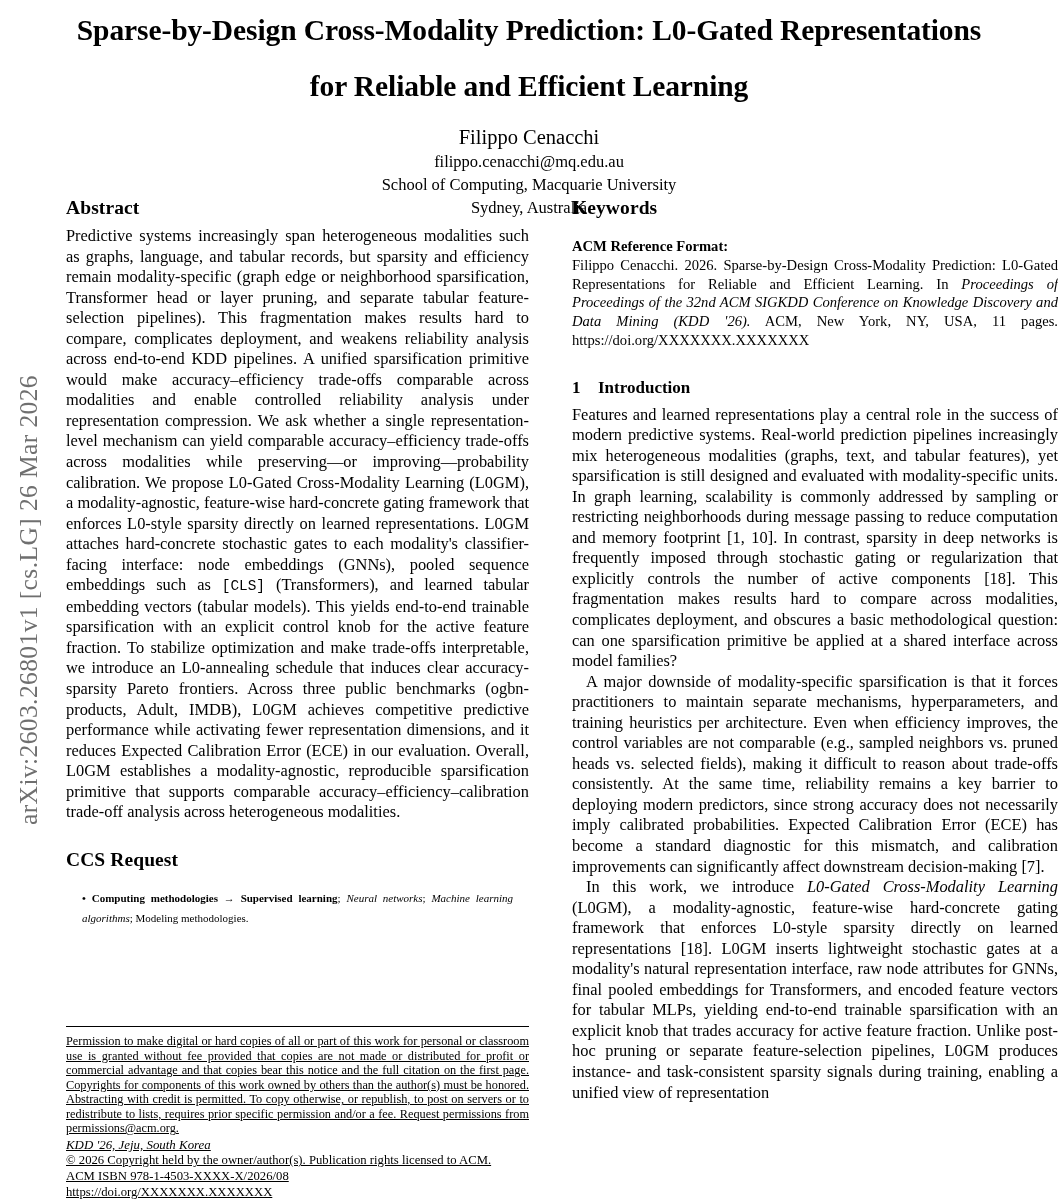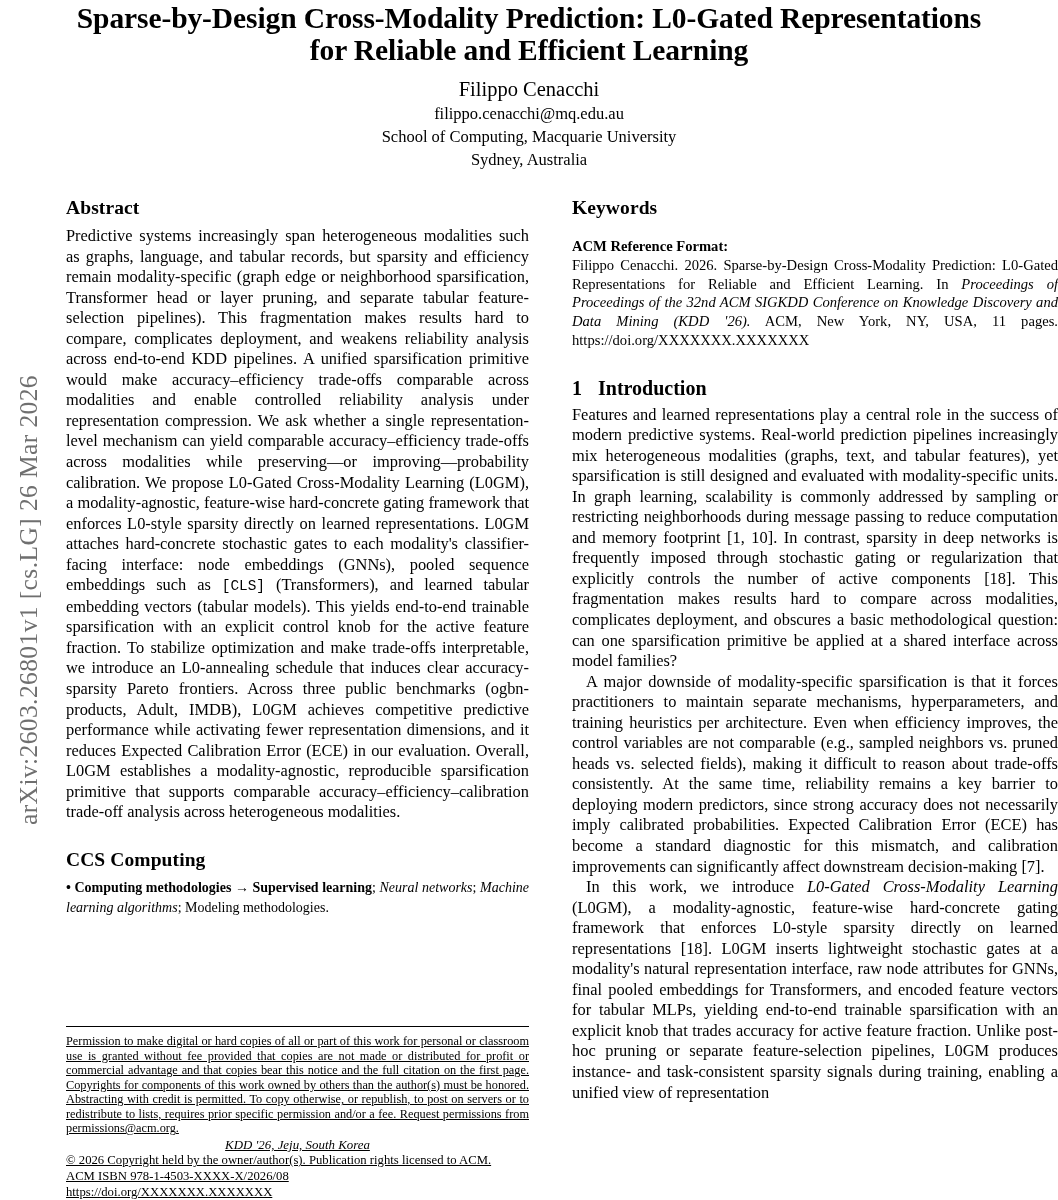--- a/index.html
+++ b/index.html
@@ -51,21 +51,21 @@
   #title-block {
     position: absolute;
     left: 66px;
     top: 0px;
     width: 926px;
     text-align: center;
   }
   #paper-title {
     font-size: 29.5px;
     font-weight: bold;
-    line-height: 32px;
+    line-height: 56px;
     letter-spacing: -0.1px;
     margin: 0;
     padding-top: 2px;
   }
   #author-name {
     font-size: 20.5px;
     line-height: 26px;
     margin-top: 10px;
   }
   .author-line {
@@ -90,21 +90,21 @@
   }
 
   h2.sec-head {
     font-size: 19.5px;
     font-weight: bold;
     margin: 0 0 6px 0;
     line-height: 24px;
     letter-spacing: 0.1px;
   }
   h2.num-head {
-    font-size: 20px;
+    font-size: 17px;
     font-weight: bold;
     margin: 0 0 5px 0;
     line-height: 24px;
   }
   h2.num-head .secnum {
     display: inline-block;
     width: 26px;
   }
 
   p.body {
@@ -148,24 +148,24 @@
     line-height: 18.7px;
     text-align: justify;
     margin: 0;
   }
 
   #intro-head { margin-top: 26px; }
 
   
   #ccs-head { margin-top: 25px; }
   #ccs-body {
-    font-size: 14px;
+    font-size: 11px;
     line-height: 20.6px;
     text-align: justify;
-    margin: 0;
+    margin: 16px;
   }
 
   
   #copyright-block {
     position: absolute;
     left: 66px;
     top: 1026px;
     width: 463px;
     text-decoration: underline;
   }
@@ -183,21 +183,20 @@
   }
   .cr-line {
     font-size: 12.7px;
     line-height: 15.9px;
   }
   #venue-line {
     font-style: italic;
     font-size: 12.9px;
     line-height: 16.5px;
     margin-top: 1px;
-    text-align: center;
   }
 </style>
 </head>
 <body>
 
 <div id="arxiv-stamp">
   <div class="stamp-text">arXiv:2603.26801v1  [cs.LG]  26 Mar 2026</div>
 </div>
 
 <div id="page">
@@ -208,21 +207,21 @@
     <div class="author-line">filippo.cenacchi@mq.edu.au</div>
     <div class="author-line">School of Computing, Macquarie University</div>
     <div class="author-line">Sydney, Australia</div>
   </div>
 
   <div id="col-left">
 
     <h2 class="sec-head">Abstract</h2>
     <p class="body"><span>Predictive systems increasingly span heterogeneous modalities such as graphs, language, and tabular records, but sparsity and efficiency remain modality-specific (graph edge or neighborhood sparsification, Transformer head or layer pruning, and separate tabular feature-selection pipelines). This fragmentation makes results hard to compare, complicates deployment, and weakens reliability analysis across end-to-end KDD pipelines. A unified sparsification primitive would make accuracy–efficiency trade-offs comparable across modalities and enable controlled reliability analysis under representation compression. We ask whether a single representation-level mechanism can yield comparable accuracy–efficiency trade-offs across modalities while preserving—or improving—probability calibration. We propose L0-Gated Cross-Modality Learning (L0GM), a modality-agnostic, feature-wise hard-concrete gating framework that enforces L0-style sparsity directly on learned representations. L0GM attaches hard-concrete stochastic gates to each modality's classifier-facing interface: node embeddings (GNNs), pooled sequence embeddings such as </span><span class="mono">[CLS]</span><span> (Transformers), and learned tabular embedding vectors (tabular models). This yields end-to-end trainable sparsification with an explicit control knob for the active feature fraction. To stabilize optimization and make trade-offs interpretable, we introduce an L0-annealing schedule that induces clear accuracy-sparsity Pareto frontiers. Across three public benchmarks (ogbn-products, Adult, IMDB), L0GM achieves competitive predictive performance while activating fewer representation dimensions, and it reduces Expected Calibration Error (ECE) in our evaluation. Overall, L0GM establishes a modality-agnostic, reproducible sparsification primitive that supports comparable accuracy–efficiency–calibration trade-off analysis across heterogeneous modalities.</span></p>
 
-    <h2 class="sec-head" id="ccs-head">CCS Computing</h2>
+    <h2 class="sec-head" id="ccs-head">CCS Request</h2>
     <p id="ccs-body"><span class="bd">•</span><span class="bd">&nbsp;</span><span class="bd">Computing methodologies</span><span class="bd">&nbsp;</span><span class="bd">→</span><span class="bd">&nbsp;</span><span class="bd">Supervised learning</span><span>; </span><span class="it">Neural networks</span><span>; </span><span class="it">Machine learning algorithms</span><span>; Modeling methodologies.</span></p>
 
   </div>
 
   <div id="col-right">
 
     <h2 class="sec-head">Keywords</h2>
 
     <p id="acm-ref-head">ACM Reference Format:</p>
     <p id="acm-ref-body"><span>Filippo Cenacchi. 2026. Sparse-by-Design Cross-Modality Prediction: L0-Gated Representations for Reliable and Efficient Learning. In </span><span class="it">Proceedings of Proceedings of the 32nd ACM SIGKDD Conference on Knowledge Discovery and Data Mining (KDD '26).</span><span> ACM, New York, NY, USA, 11 pages. https://doi.org/XXXXXXX.XXXXXXX</span></p>

